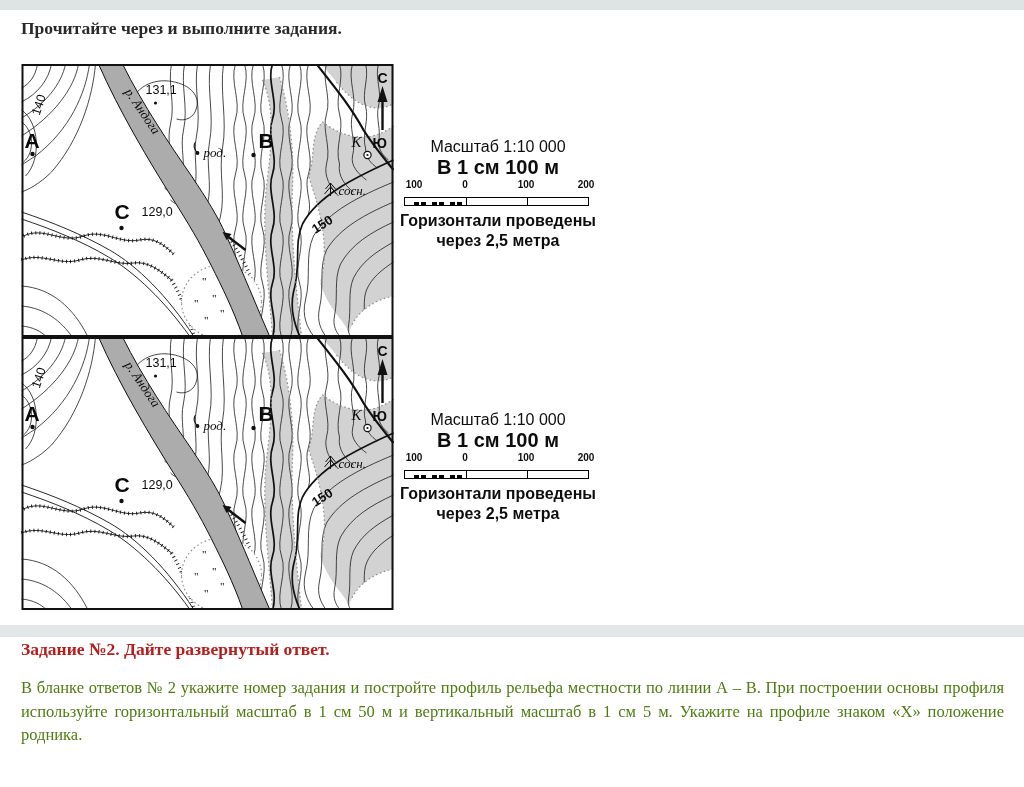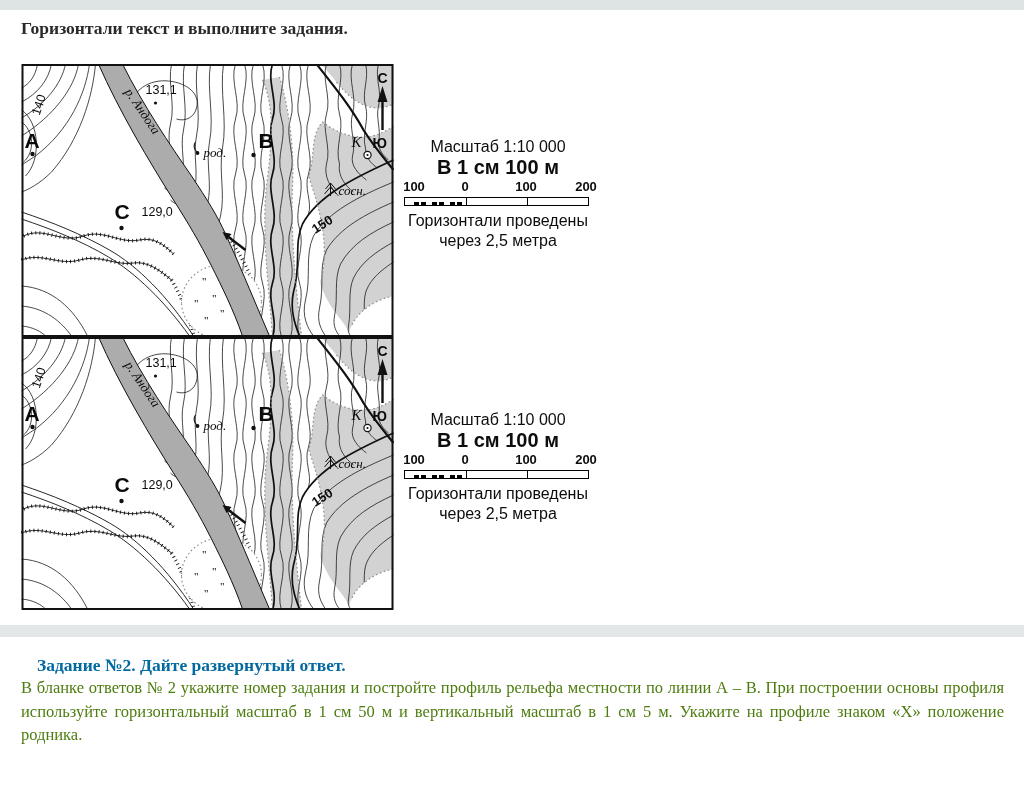--- a/index.html
+++ b/index.html
@@ -1,33 +1,33 @@
 <!DOCTYPE html>
 <html><head>
 <meta charset="utf-8">
 <style>
   html,body{margin:0;padding:0;}
   body{width:1024px;height:787px;background:#ffffff;position:relative;overflow:hidden;
        font-family:"Liberation Serif", serif;color:#1f1f1f;}
   .topbar{position:absolute;left:0;top:0;width:1024px;height:10px;background:#dee3e3;}
   .grayband{position:absolute;left:0;top:625px;width:1024px;height:12px;background:#e3e7e7;}
   h1.instr{position:absolute;left:21px;top:18px;margin:0;font-size:17.5px;font-weight:bold;color:#2a2a2a;}
-  h2.task{position:absolute;left:21px;top:639px;margin:16px;font-size:17.5px;font-weight:bold;color:#0369a1;}
+  h2.task{position:absolute;left:21px;top:639px;margin:0;font-size:17.5px;font-weight:bold;color:#b91c1c;}
   p.body{position:absolute;left:21px;top:676px;width:983px;margin:0;font-size:16.5px;line-height:23.6px;
          text-align:justify;color:#4d7c0f;}
   svg.map{position:absolute;background:#fff;}
   .scaleblock{position:absolute;left:398px;width:200px;font-family:"Liberation Sans",sans-serif;color:#0d0d0d;}
   .s-title{font-size:16px;font-weight:normal;text-align:center;line-height:21px;}
   .s-sub{font-size:20px;font-weight:bold;text-align:center;line-height:21px;}
   .ruler{position:relative;height:29px;margin-top:1px;}
-  .ruler .num{position:absolute;top:0;transform:translateX(-50%);font-size:13px;font-weight:bold;}
+  .ruler .num{position:absolute;top:0;transform:translateX(-50%);font-size:10px;font-weight:bold;}
   .ruler .bar{position:absolute;left:6px;top:18px;width:183px;height:7px;border:1px solid #000;background:#fff;}
   .ruler .tick{position:absolute;top:0;width:1px;height:7px;background:#000;}
   .ruler .blk{position:absolute;bottom:0;height:3px;width:5px;background:#000;}
-  .s-note{font-size:16px;font-weight:normal;text-align:center;line-height:20px;}
+  .s-note{font-size:16px;font-weight:bold;text-align:center;line-height:20px;}
   .s-note.first{margin-top:3px;}
   
   .c{fill:none;stroke:#1c1c1c;stroke-width:.8;}
   .cb{fill:none;stroke:#111;stroke-width:1.7;}
   .thin{fill:none;stroke:#111;stroke-width:.9;}
   .rd{fill:none;stroke:#111;stroke-width:2.2;}
   .dotted{fill:none;stroke:#8f8f8f;stroke-width:1.2;stroke-dasharray:1.6 2.6;}
   .teeth{fill:none;stroke:#111;stroke-width:3.4;stroke-dasharray:.9 3.2;}
   .mt-big{font:bold 21px "Liberation Sans",sans-serif;fill:#0a0a0a;}
   .mt-num{font:12.5px "Liberation Sans",sans-serif;fill:#0a0a0a;}
@@ -35,21 +35,21 @@
   .mt-it{font:italic 13px "Liberation Serif",serif;fill:#0a0a0a;}
   .mt-k{font:italic 15px "Liberation Serif",serif;fill:#0a0a0a;}
   .mt-nsew{font:bold 14px "Liberation Sans",sans-serif;fill:#0a0a0a;}
   .mk{font:bold 10px "Liberation Serif",serif;fill:#2e2e2e;}
 </style>
 </head>
 <body>
 
 <div class="topbar"></div>
 
-<h1 class="instr">Горизонтали текст и выполните задания.</h1>
+<h1 class="instr">Прочитайте через и выполните задания.</h1>
 
 <svg width="0" height="0" style="position:absolute" aria-hidden="true">
   <defs>
     <g id="topomap">
       <rect x="0" y="0" width="372" height="273" fill="#ffffff"></rect>
 
       <g>
         <path d="M 300,0 L 372,0 L 372,40 C 352,50 332,40 315,18 Z" fill="#d2d2d2"></path>
         <path d="M 241,16 C 254,44 250,84 245,122 C 240,168 247,220 251,272 L 280,272 C 274,220 269,170 271,122 C 273,84 267,42 258,13 Z" fill="#d2d2d2"></path>
         <path d="M 372,62 C 348,80 322,74 301,58 C 288,72 294,96 287,112 C 300,150 308,182 299,220 C 309,250 326,258 328,272 L 372,272 Z" fill="#d2d2d2"></path>

